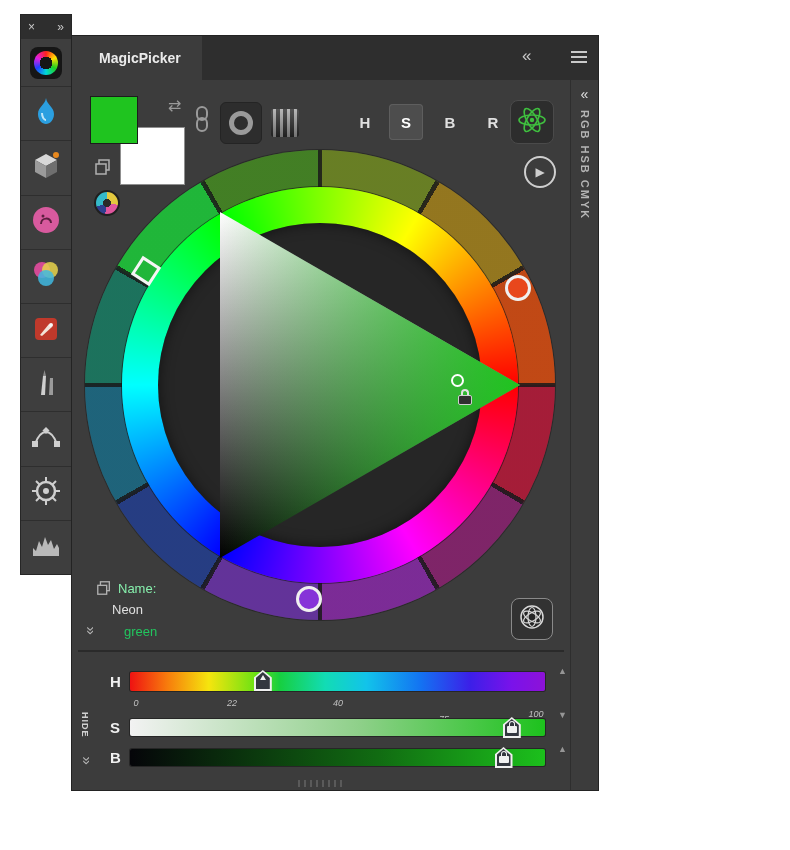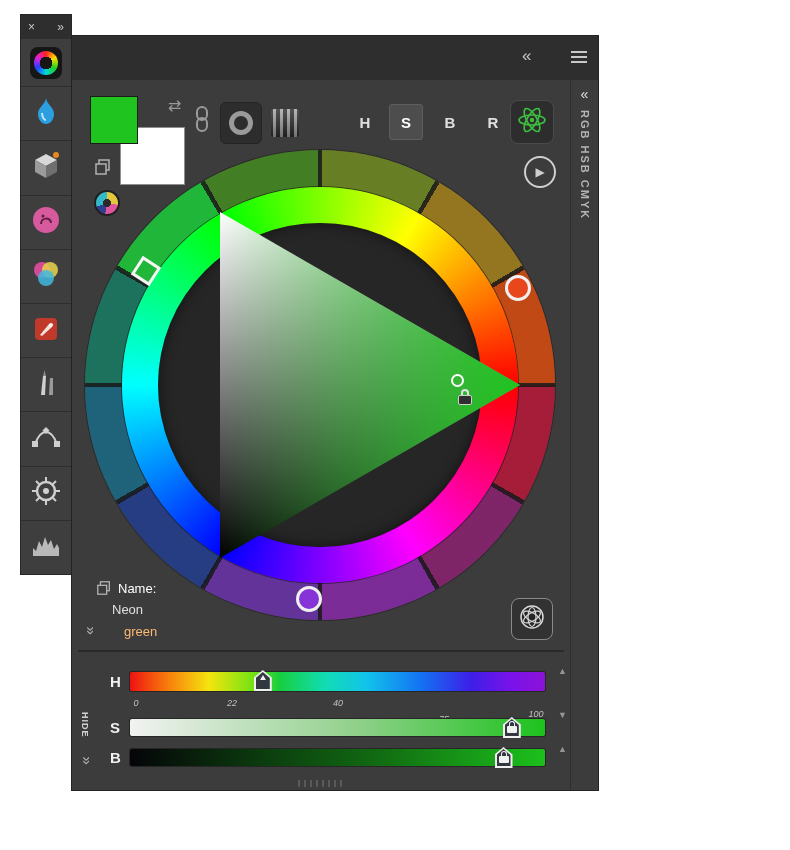--- a/index.html
+++ b/index.html
@@ -84,23 +84,23 @@
   .marker-purple{left:211px;top:436px;background:#8633d8;}
   .tri-cursor{position:absolute;left:366px;top:224px;width:13px;height:13px;border:2px solid #ffffff;
     border-radius:50%;cursor:pointer;}
   .lock{position:absolute;left:373px;top:239px;width:14px;height:16px;}
   .lock .shackle{position:absolute;left:3px;top:0;width:8px;height:8px;border:2px solid #e0e0e0;
     border-bottom:none;border-radius:4px 4px 0 0;}
   .lock .lbody{position:absolute;left:0;top:6px;width:14px;height:10px;background:#2f2f2f;
     border:1px solid #cfcfcf;border-radius:2px;}
 
   
-  .name-label{position:absolute;left:46px;top:545px;color:#ffffff;font-size:13px;}
+  .name-label{position:absolute;left:46px;top:545px;color:#86efac;font-size:13px;}
   .name-line1{position:absolute;left:40px;top:566px;color:#e0e0e0;font-size:13px;cursor:pointer;}
-  .name-line2{position:absolute;left:52px;top:588px;color:#fdba74;font-size:13px;cursor:pointer;}
+  .name-line2{position:absolute;left:52px;top:588px;color:#22c55e;font-size:13px;cursor:pointer;}
   .name-ic{position:absolute;left:24px;top:544px;}
   .chev-down{color:#b5b5b5;font-size:15px;display:inline-block;transform:rotate(-90deg);cursor:pointer;}
   .name-chev{position:absolute;left:12px;top:586px;}
   .btn-harmony{left:439px;top:562px;width:42px;height:42px;background:#323232;border:1px solid #8a8a8a;border-radius:8px;}
 
   
   .divider{position:absolute;left:6px;top:614px;width:486px;height:2px;background:#2a2a2a;}
   .sl-label{position:absolute;left:38px;width:18px;color:#f0f0f0;font-size:15px;font-weight:bold;}
   .track{position:absolute;left:58px;width:415px;border-radius:2px;box-shadow:0 0 0 1px #262626;cursor:pointer;}
   .track-h{top:636px;height:19px;background:linear-gradient(90deg,#ef1212 0%,#f77c0c 9%,#f5e50e 19%,
@@ -224,20 +224,21 @@
         <svg width="34" height="34" viewBox="0 0 34 34">
             <path d="M4 28 L4 20 L7 23 L10 13 L13 19 L16 9 L19 17 L22 12 L25 21 L28 16 L30 20 L30 28 Z" fill="#b9b9b9"></path>
           </svg>
       </span>
     </div>
   </div>
 
   <div class="panel">
 
     <div class="panel-header">
+      <div class="tab">MagicPicker</div>
       <div class="hdr-collapse">«</div>
       <div class="hamburger"></div>
     </div>
 
     <div class="right-strip">
       <div class="strip-collapse">«</div>
       <div class="strip-label">RGB HSB CMYK</div>
     </div>
 
     <div class="fg-swatch" style="background: rgb(31, 196, 31);"></div>

